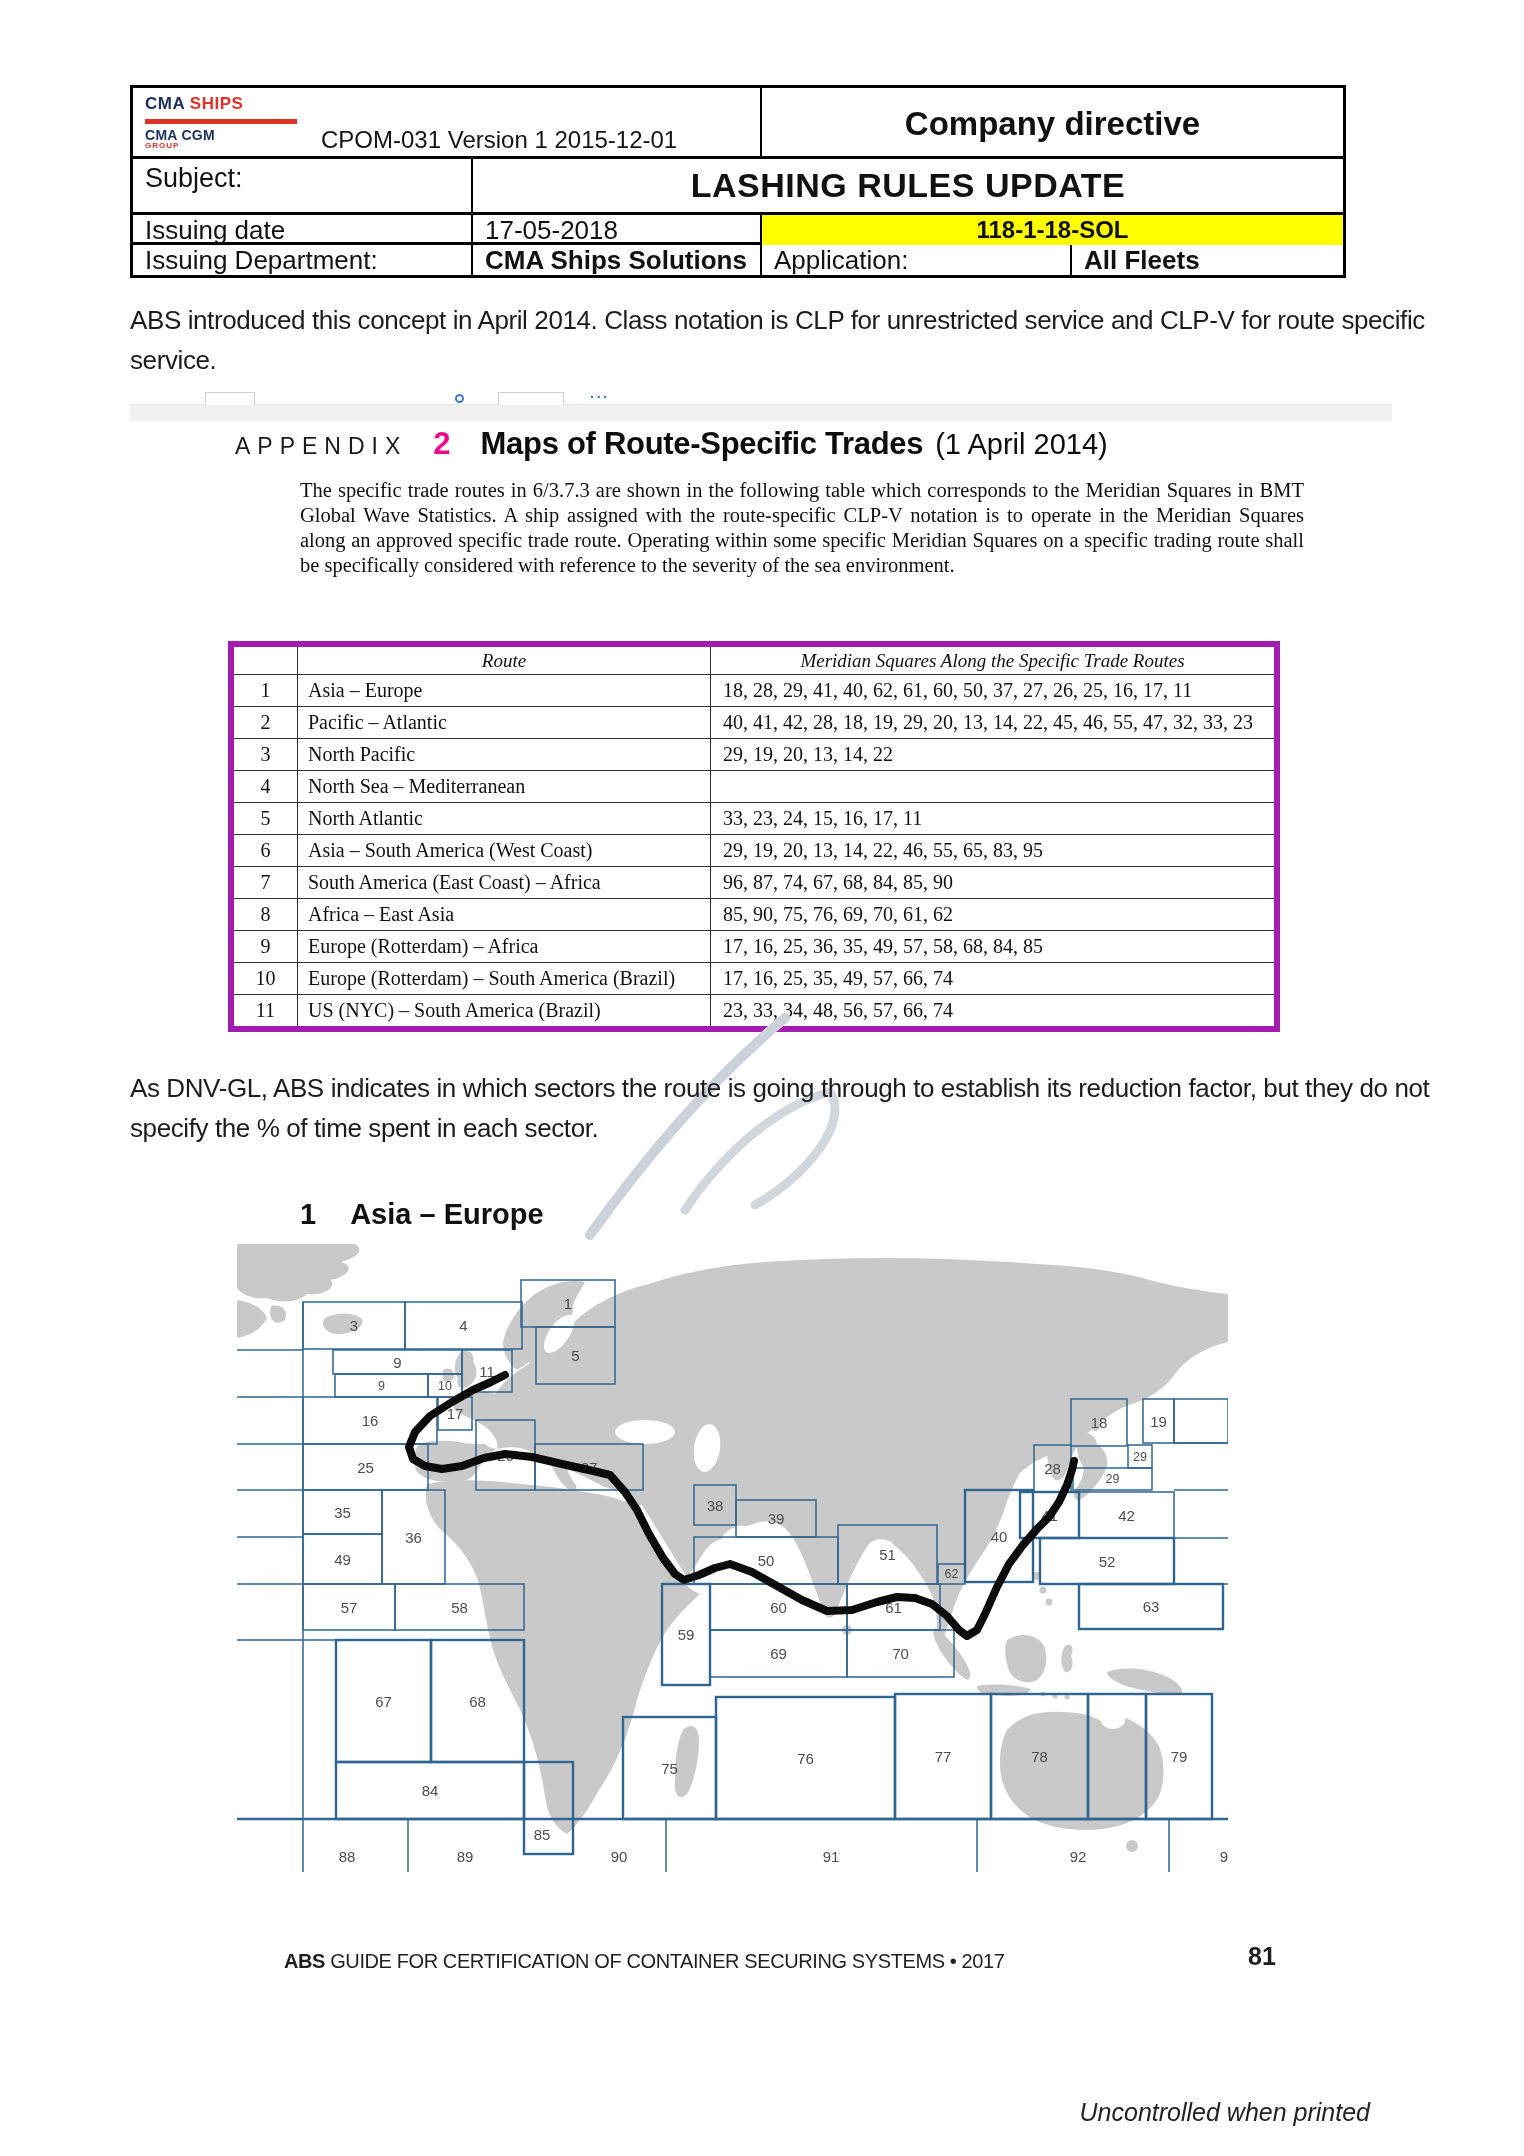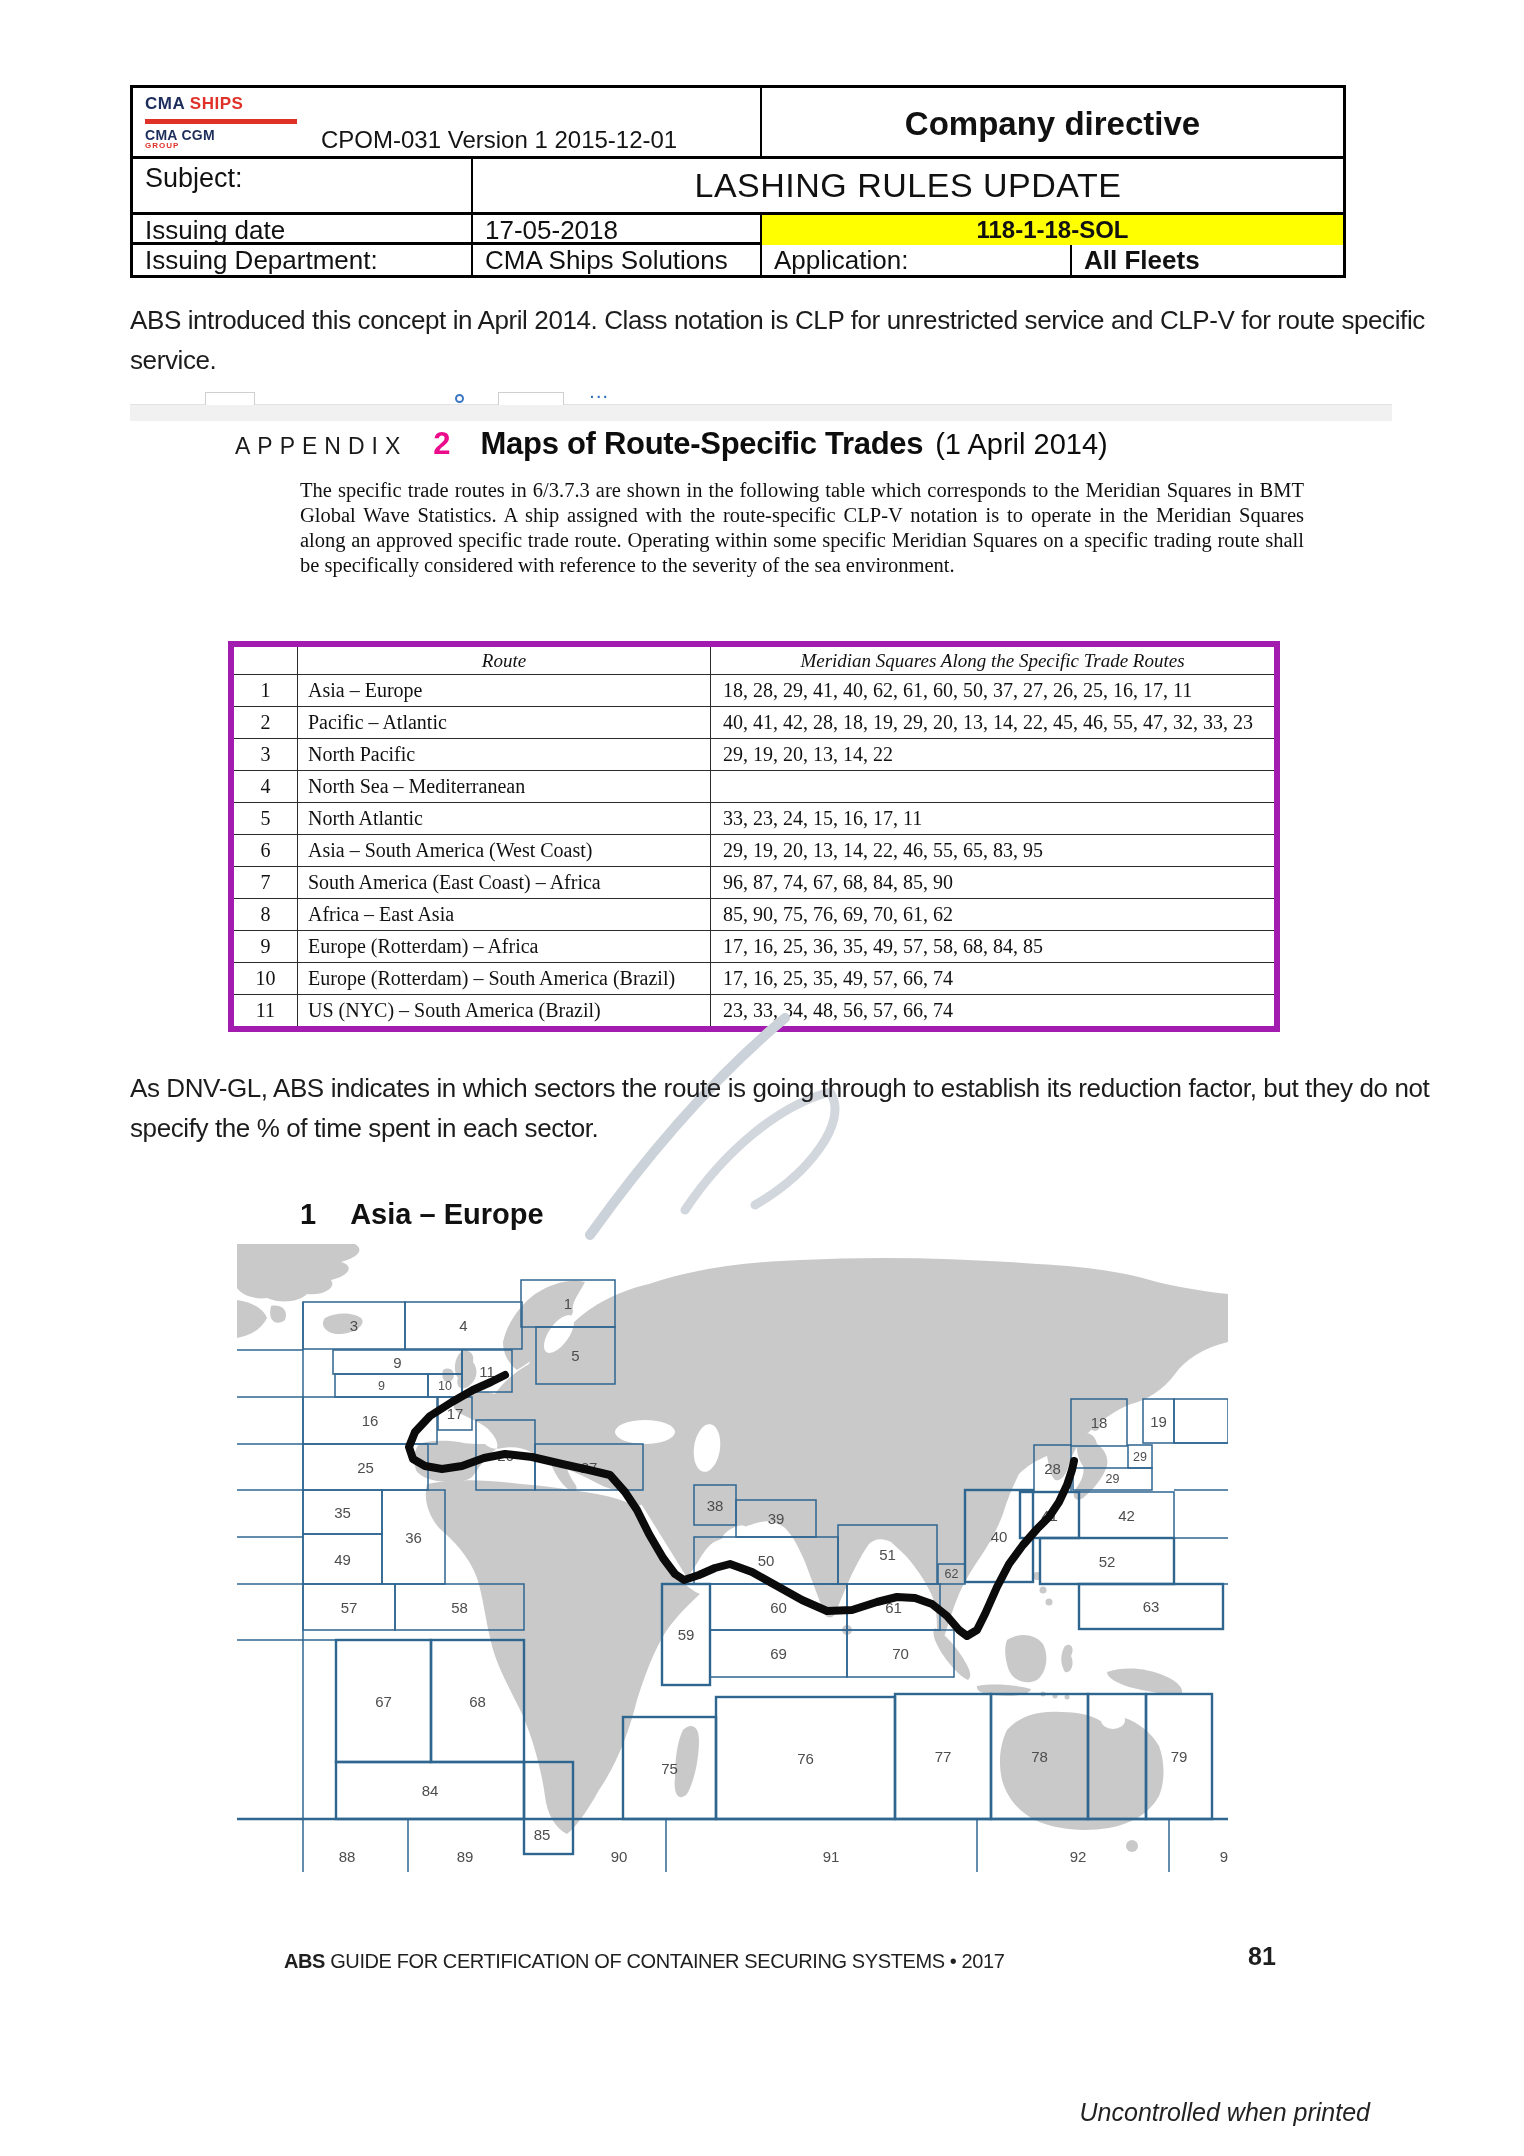--- a/index.html
+++ b/index.html
@@ -12,26 +12,26 @@
   .cell{position:absolute;display:flex;align-items:center;box-sizing:border-box;}
   .logo-cell{left:0;top:0;width:629px;height:71px;}
   .logo{position:absolute;left:12px;top:6px;}
   .logo-l1{font-weight:bold;font-size:17px;letter-spacing:.5px;}
   .logo-rule{width:152px;height:5px;background:#e03128;margin-top:5px;}
   .logo-l2{font-weight:bold;font-size:14px;color:#1d2d5c;margin-top:3px;letter-spacing:.3px;}
   .logo-sub{font-size:8px;color:#e03128;font-weight:bold;margin-top:-2px;letter-spacing:1px;}
   .doc-code{position:absolute;left:188px;top:38px;font-size:24px;color:#141414;}
   .directive-title{left:629px;top:0;width:581px;height:71px;justify-content:center;font-size:33px;font-weight:bold;}
   .subject-label{left:0;top:71px;width:340px;height:56px;align-items:flex-start;padding:4px 0 0 12px;font-size:27px;}
-  .subject-value{left:340px;top:71px;width:870px;height:52px;justify-content:center;font-size:34px;font-weight:normal;letter-spacing:.5px;}
+  .subject-value{left:340px;top:71px;width:870px;height:52px;justify-content:center;font-size:34px;font-weight:bold;letter-spacing:.5px;}
   .r3-label{left:0;top:127px;width:340px;height:30px;padding-left:12px;font-size:26px;}
   .r3-date{left:340px;top:127px;width:289px;height:30px;padding-left:12px;font-size:26px;}
   .r3-ref{left:629px;top:127px;width:581px;height:30px;justify-content:center;background:#ffff00;font-size:24px;font-weight:bold;}
   .r4-label{left:0;top:157px;width:340px;height:30px;padding-left:12px;font-size:26px;}
-  .r4-dept{left:340px;top:157px;width:289px;height:30px;padding-left:12px;font-size:26px;font-weight:normal;}
+  .r4-dept{left:340px;top:157px;width:289px;height:30px;padding-left:12px;font-size:26px;font-weight:bold;}
   .r4-app{left:629px;top:157px;width:310px;height:30px;padding-left:12px;font-size:26px;}
   .r4-fleet{left:939px;top:157px;width:271px;height:30px;padding-left:12px;font-size:26px;font-weight:bold;}
 
   
   .para{position:absolute;left:130px;width:1310px;font-size:26px;line-height:40px;color:#1c1c1c;
         letter-spacing:-0.4px;z-index:2;}
   .para1{top:300px;}
   .para2{top:1068px;}
 
   

